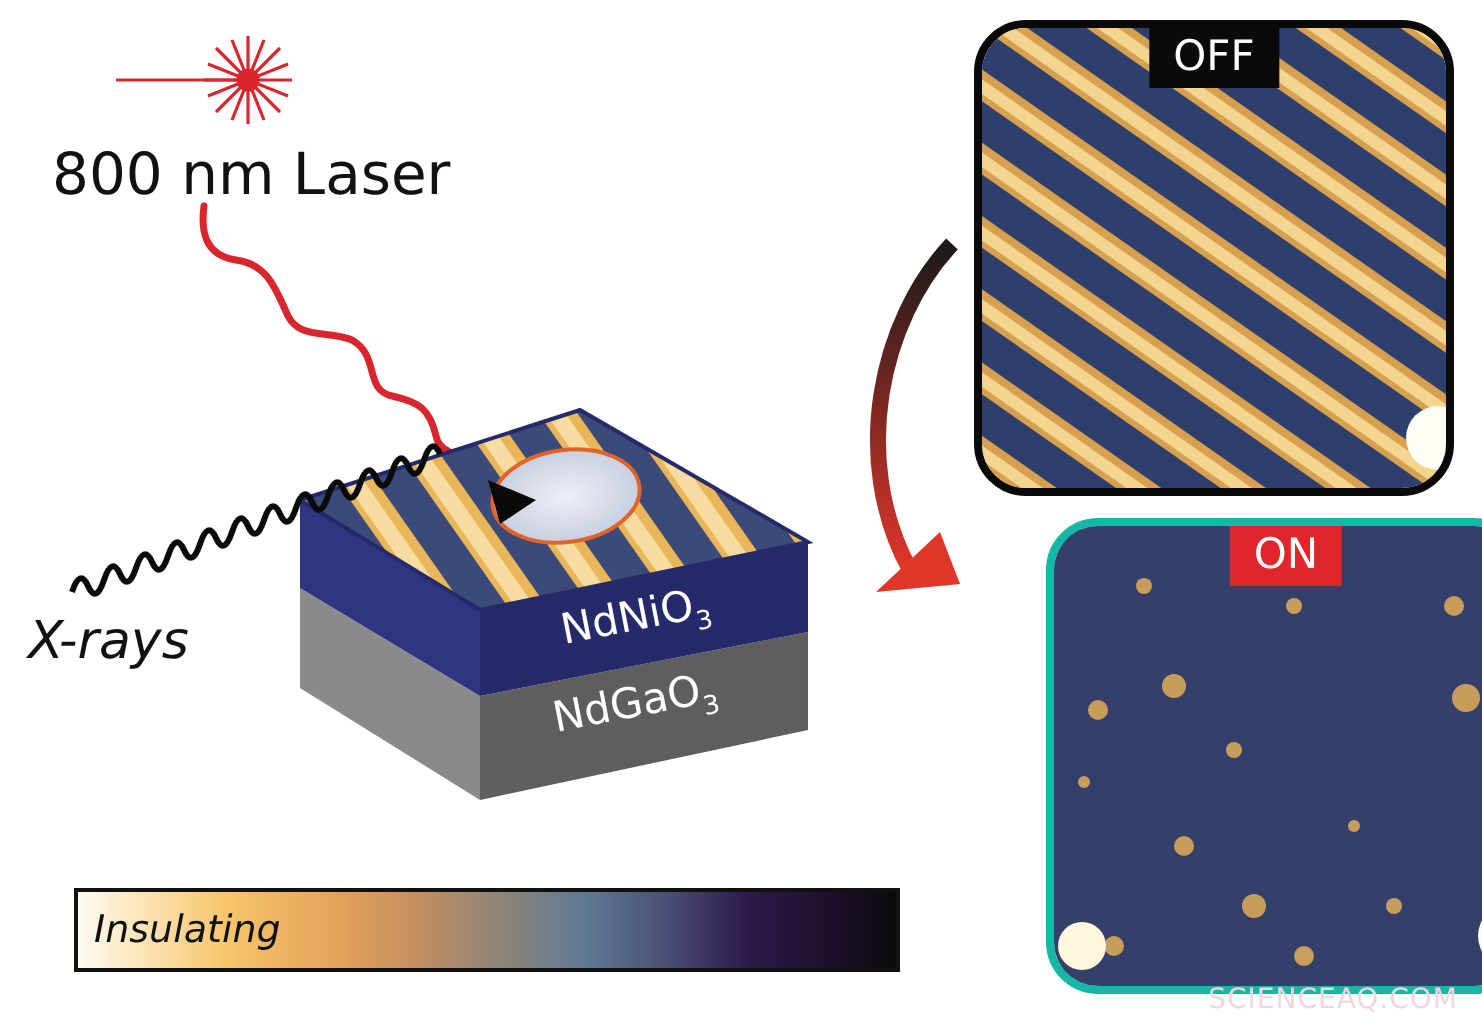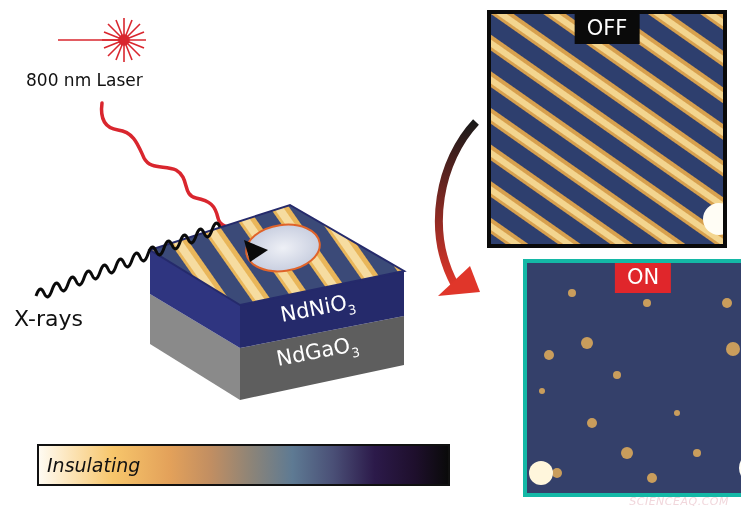--- a/index.html
+++ b/index.html
@@ -1,31 +1,31 @@
 <!DOCTYPE html>
 <html><head>
 <meta charset="utf-8">
 <style>
   html, body { margin: 0; padding: 0; background: #ffffff; }
   body { width: 741px; height: 511px; position: relative; overflow: hidden; font-family: "DejaVu Sans", sans-serif; }
   .abs { position: absolute; }
   .label { font-family: "DejaVu Sans", sans-serif; color: #111; }
-  .laser-label { left: 26px; top: 70px; font-size: 17px; }
-  .xray-label { left: 14px; top: 306px; font-size: 22px; }
-  .panel { position: absolute; box-sizing: border-box; overflow: hidden; }
+  .laser-label { left: 26px; top: 70px; font-size: 29px; }
+  .xray-label { left: 14px; top: 306px; font-size: 26px; font-style: italic; }
+  .panel { position: absolute; box-sizing: border-box; overflow: hidden; border-radius: 26px; }
   .panel-off { left: 487px; top: 10px; width: 240px; height: 238px; border: 4px solid #0a0a0a; }
   .panel-on { left: 487px; top: 259px; width: 240px; height: 238px; border: 4px solid #14b8a6; margin-left: 36px; }
   .tag { position: absolute; left: 50%; transform: translateX(-50%); top: 0; padding: 2px 12px 4px 12px; font-size: 21px; color: #fff; }
   .tag-off { background: #0a0a0a; }
   .tag-on { background: #e0262b; }
   .colorbar { left: 37px; top: 444px; width: 413px; height: 42px; border: 2px solid #111; box-sizing: border-box;
     background: linear-gradient(to right, #fffbf2 0%, #f7c66b 18%, #e3a15a 32%, #c18e62 42%, #8c8478 52%, #5e7a93 62%, #4a4f76 72%, #2c1a4a 82%, #1e0f2c 92%, #0a0a0a 100%); }
   .cb-left { position: absolute; left: 8px; top: 8px; font-size: 19px; color: #111; font-style: italic; }
   .cb-right { position: absolute; right: 14px; top: 8px; font-size: 19px; color: #f4eef8; }
-  .watermark { right: 12px; bottom: 3px; font-size: 11px; color: #f1d7dc; letter-spacing: 0.5px; font-style: italic; }
+  .watermark { right: 12px; bottom: 3px; font-size: 14px; color: #f1d7dc; letter-spacing: 0.5px; }
   svg { position: absolute; left: 0; top: 0; }
 </style>
 </head>
 <body>
 
 <svg width="741" height="511" viewBox="0 0 741 511">
   <defs>
     <pattern id="stripes" width="34" height="34" patternUnits="userSpaceOnUse" patternTransform="rotate(-35)">
       <rect width="34" height="34" fill="#3b4a78"></rect>
       <rect width="16" height="34" fill="#e9b65a"></rect>

